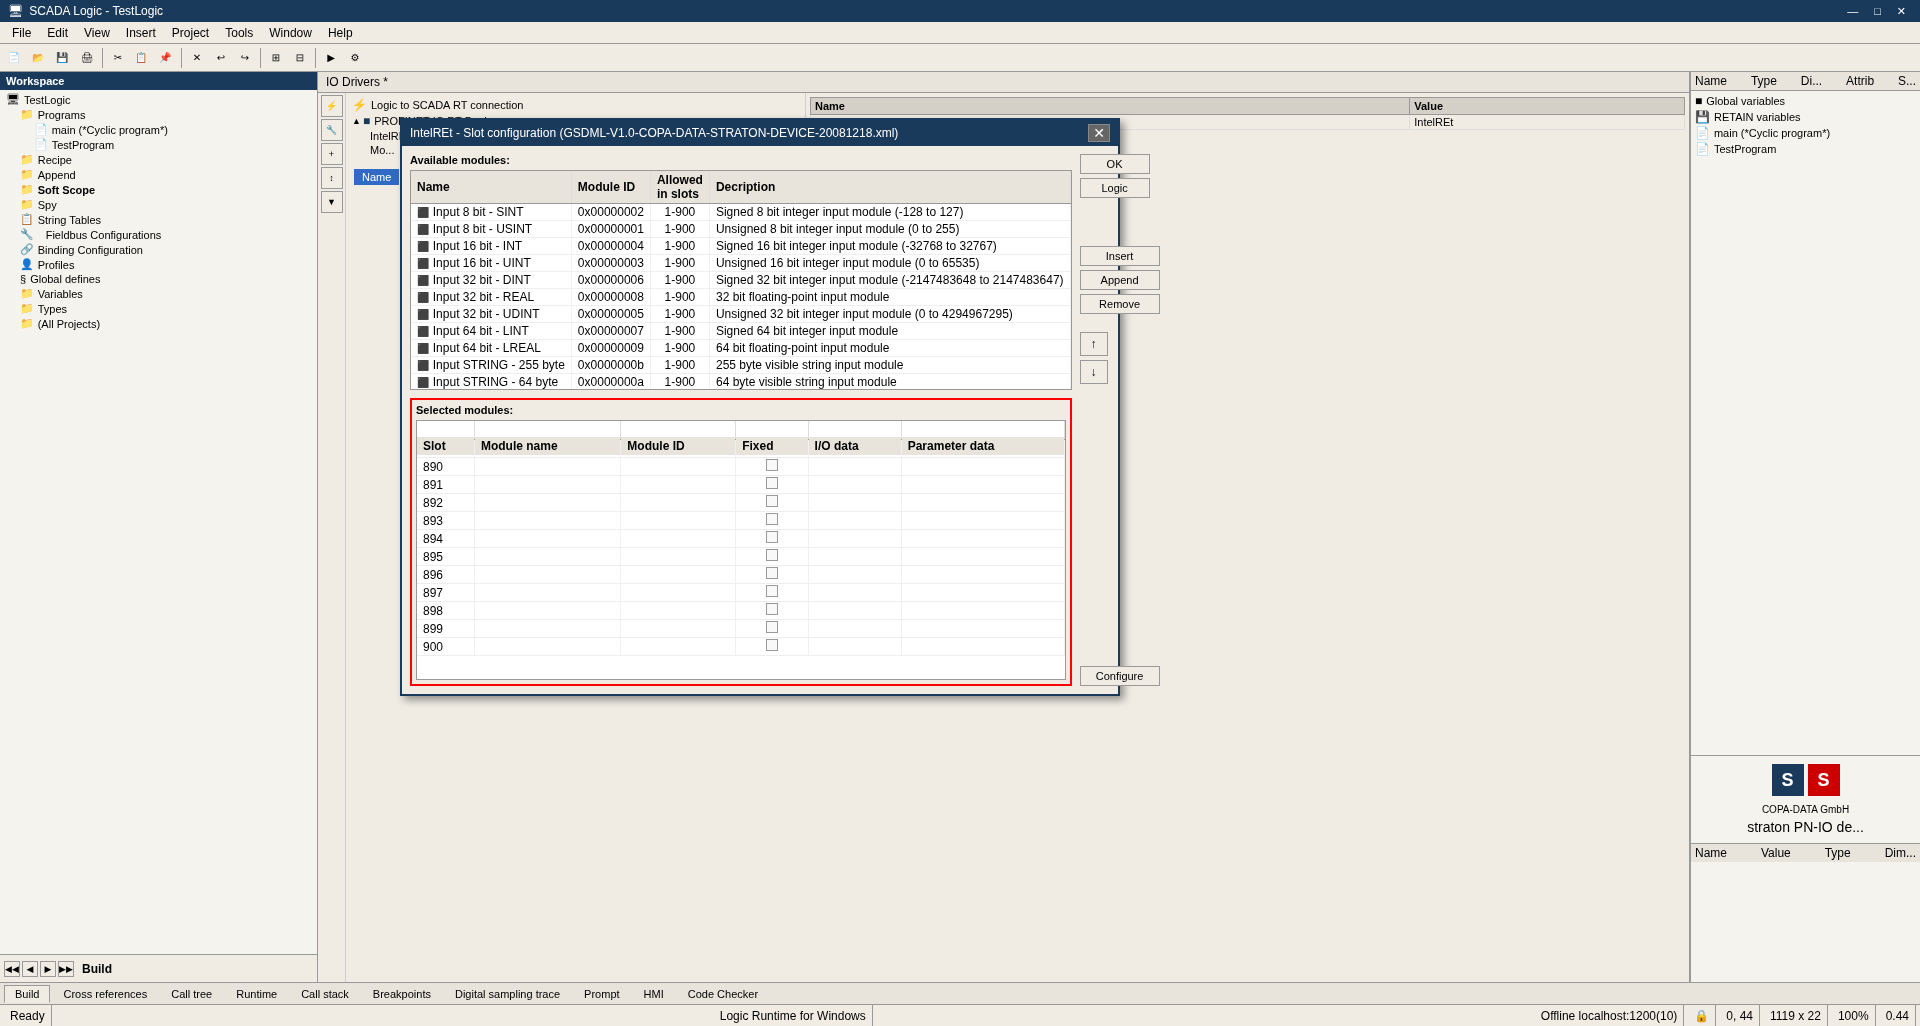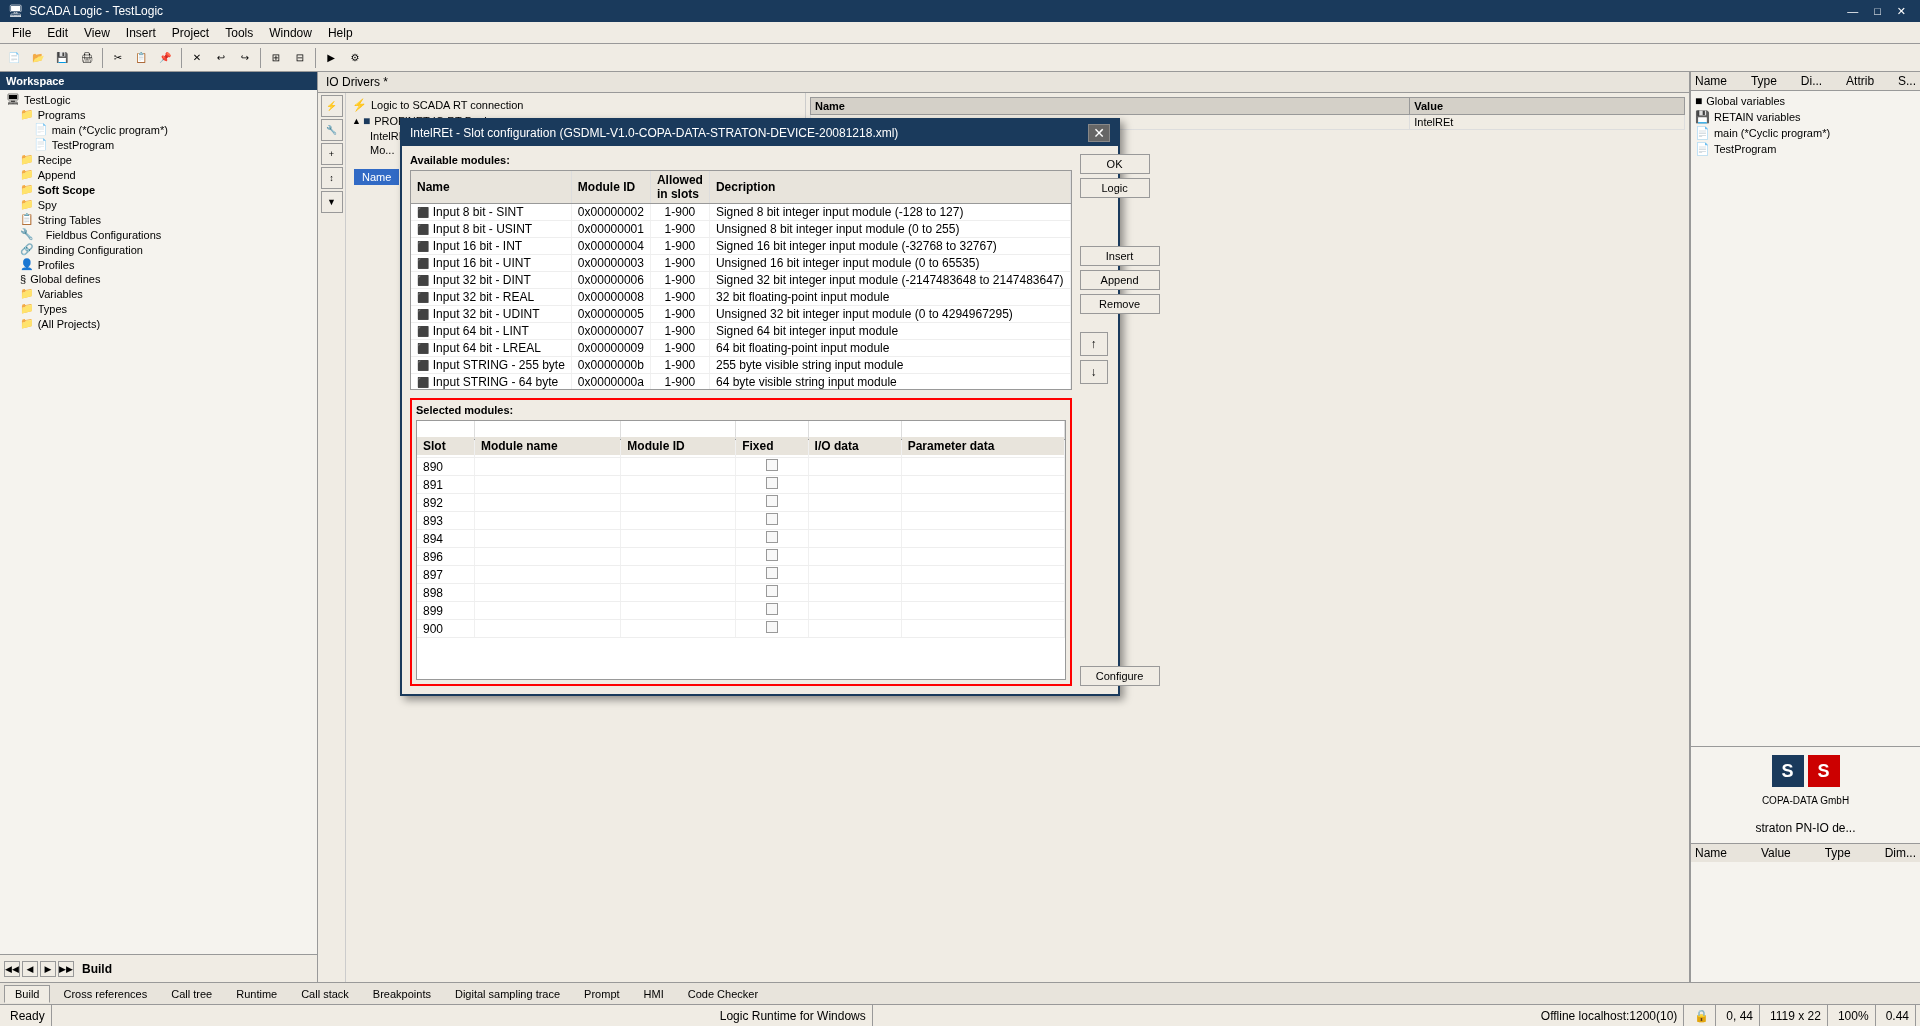--- a/index.html
+++ b/index.html
@@ -305,21 +305,21 @@
     </div>
 
     <div style="flex:1;"></div>
 
     <div class="logo-area" style="border-top:1px solid #999; padding:8px; flex-direction:column;">
       <div style="display:flex; gap:4px;">
         <div class="logo-box">S</div>
         <div class="logo-s">S</div>
       </div>
       <div style="font-size:10px; text-align:center; margin-top:4px;">COPA-DATA GmbH</div>
-      <div style="font-size:12px; text-align:left;margin-top:11px;">straton PN-IO de...</div>
+      <div style="font-size:14px; text-align:left;">straton PN-IO de...</div>
     </div>
 
     <div style="background:#e8e4dc; padding:2px 4px; border-top:1px solid #999; display:flex; justify-content:space-between;">
       <span>Name</span>
       <span>Value</span>
       <span>Type</span>
       <span>Dim...</span>
     </div>
     <div style="height:120px; background:#f5f3ee;"></div>
   </div>
@@ -478,20 +478,28 @@
     </tr>
                       <tr>
       <td>894</td>
       <td></td>
       <td></td>
       <td style="text-align:center;"><span style="width:12px;height:12px;border:1px solid #999;display:inline-block;background:#f8f8f8;"></span></td>
       <td></td>
       <td></td>
     </tr>
                       <tr>
+      <td>895</td>
+      <td></td>
+      <td></td>
+      <td style="text-align:center;"><span style="width:12px;height:12px;border:1px solid #999;display:inline-block;background:#f8f8f8;"></span></td>
+      <td></td>
+      <td></td>
+    </tr>
+                      <tr>
       <td>896</td>
       <td></td>
       <td></td>
       <td style="text-align:center;"><span style="width:12px;height:12px;border:1px solid #999;display:inline-block;background:#f8f8f8;"></span></td>
       <td></td>
       <td></td>
     </tr>
                       <tr>
       <td>897</td>
       <td></td>

